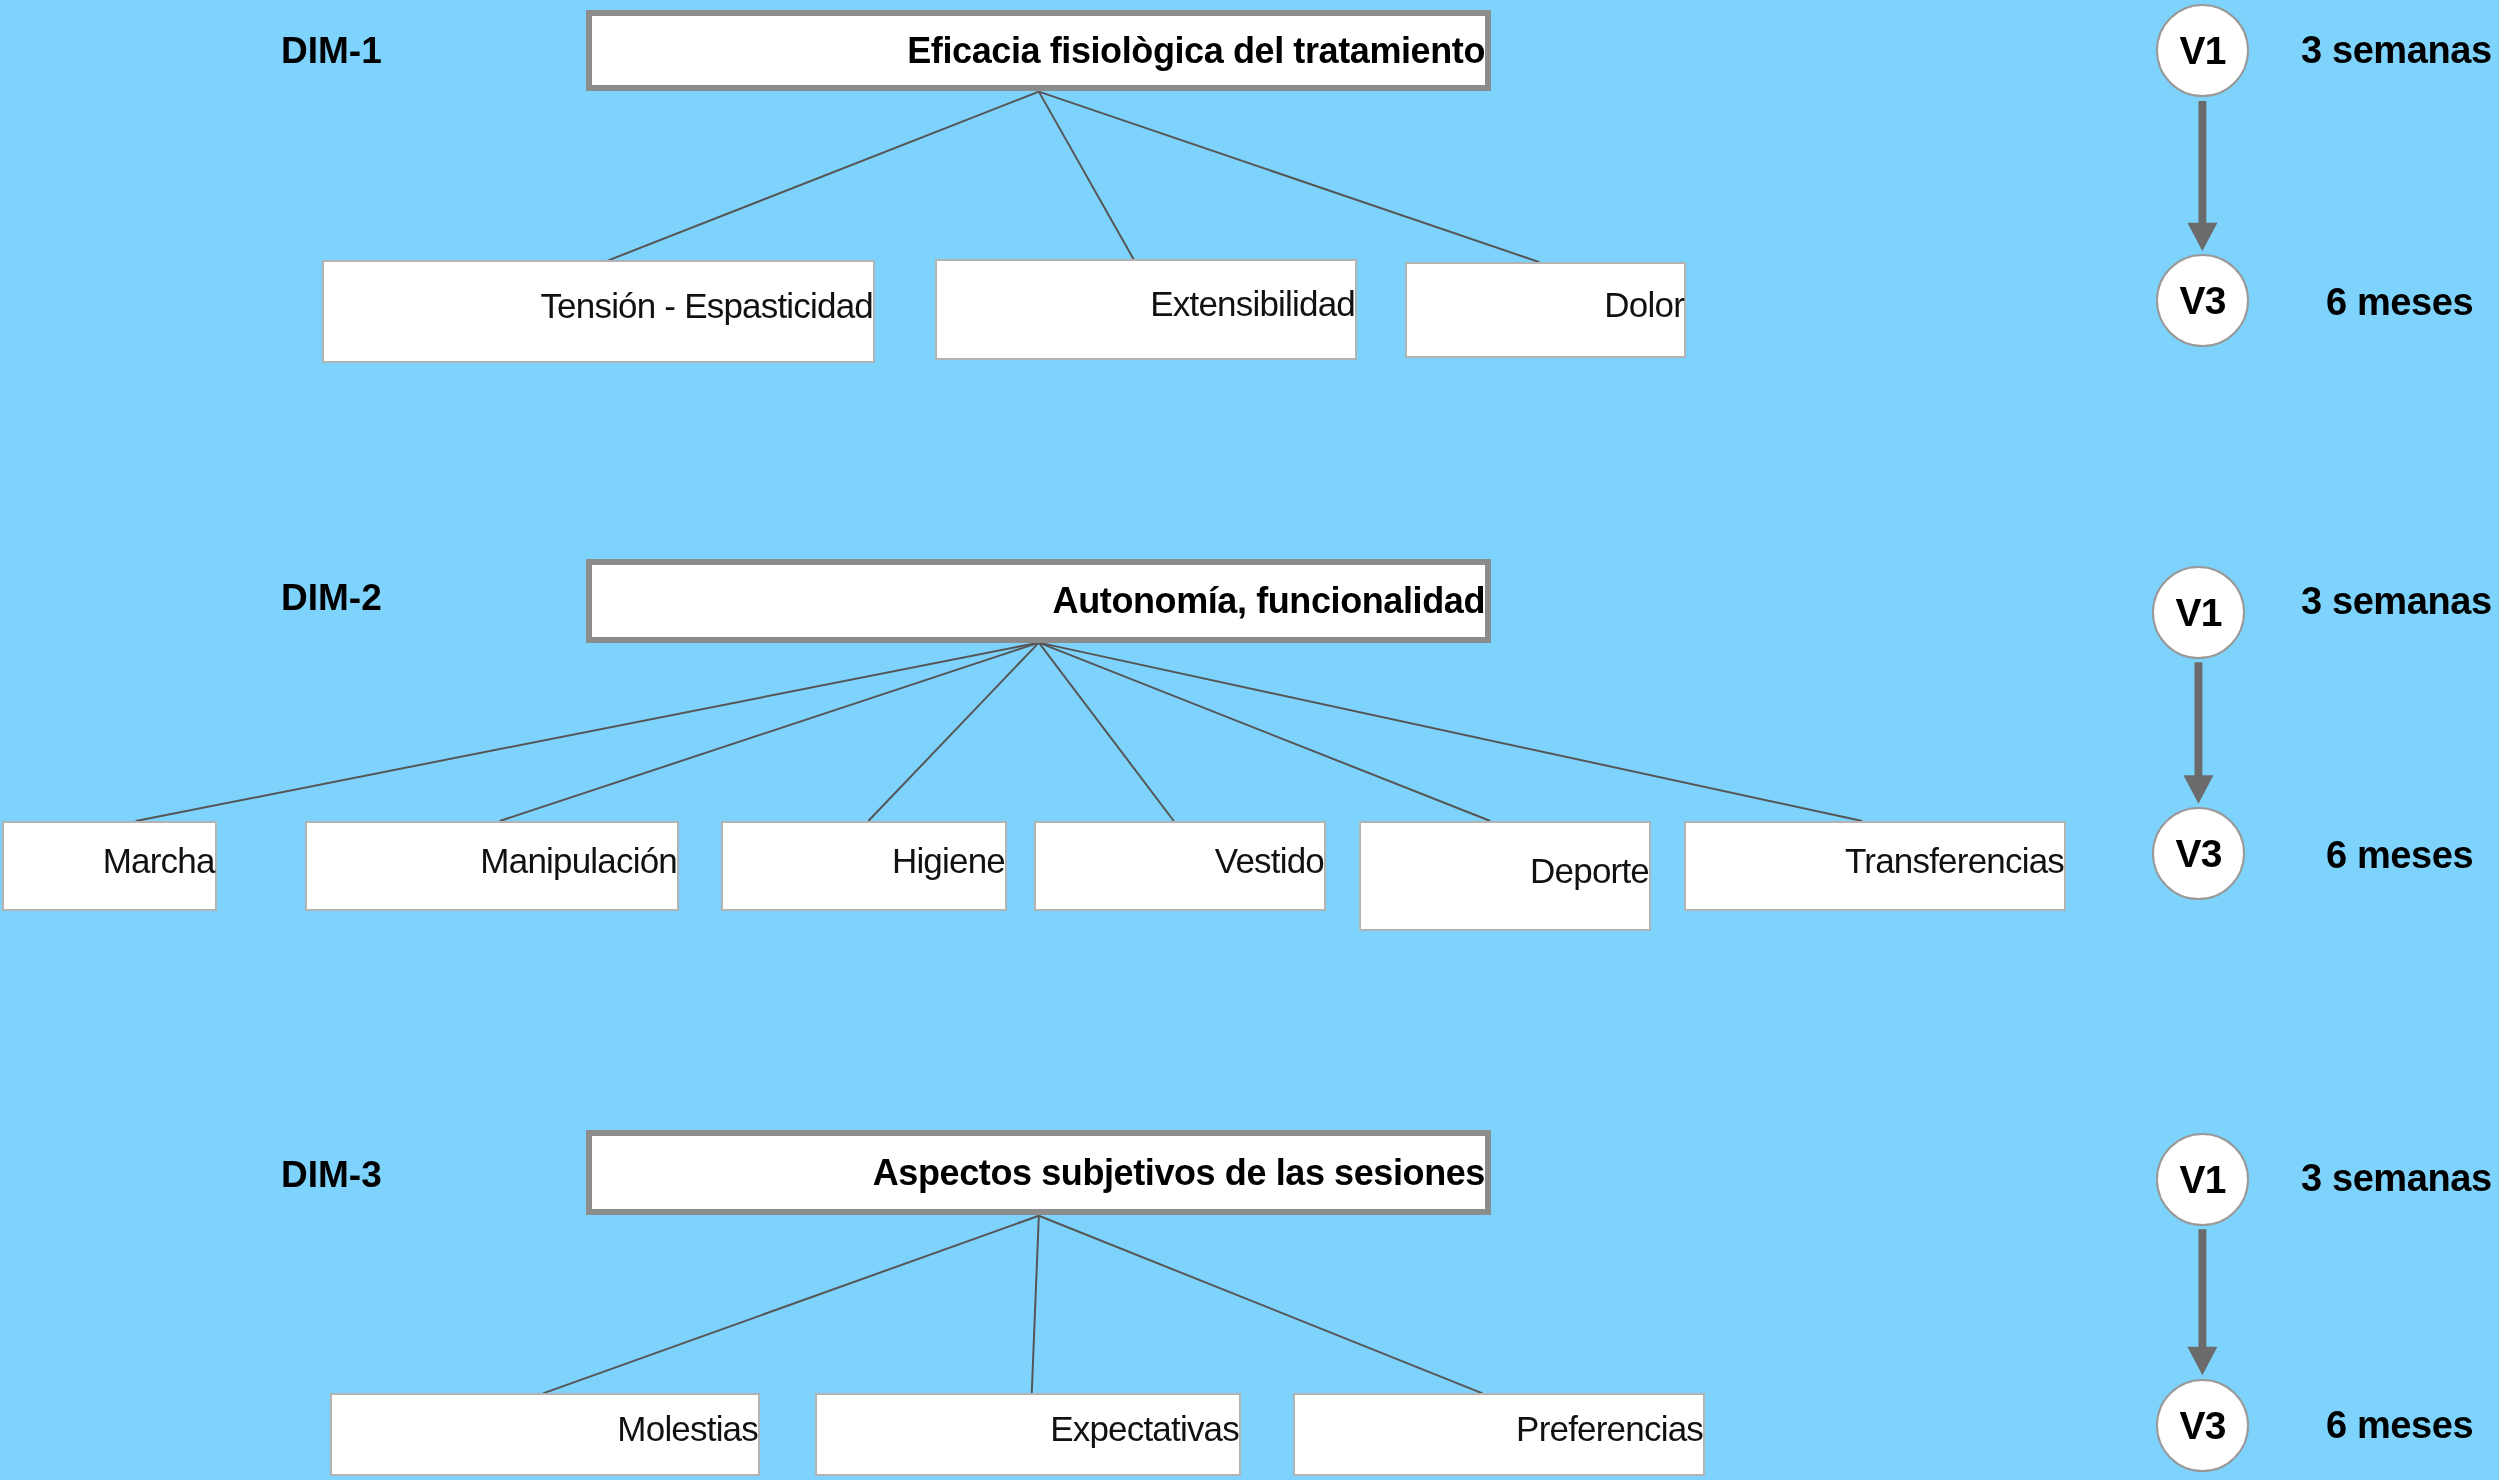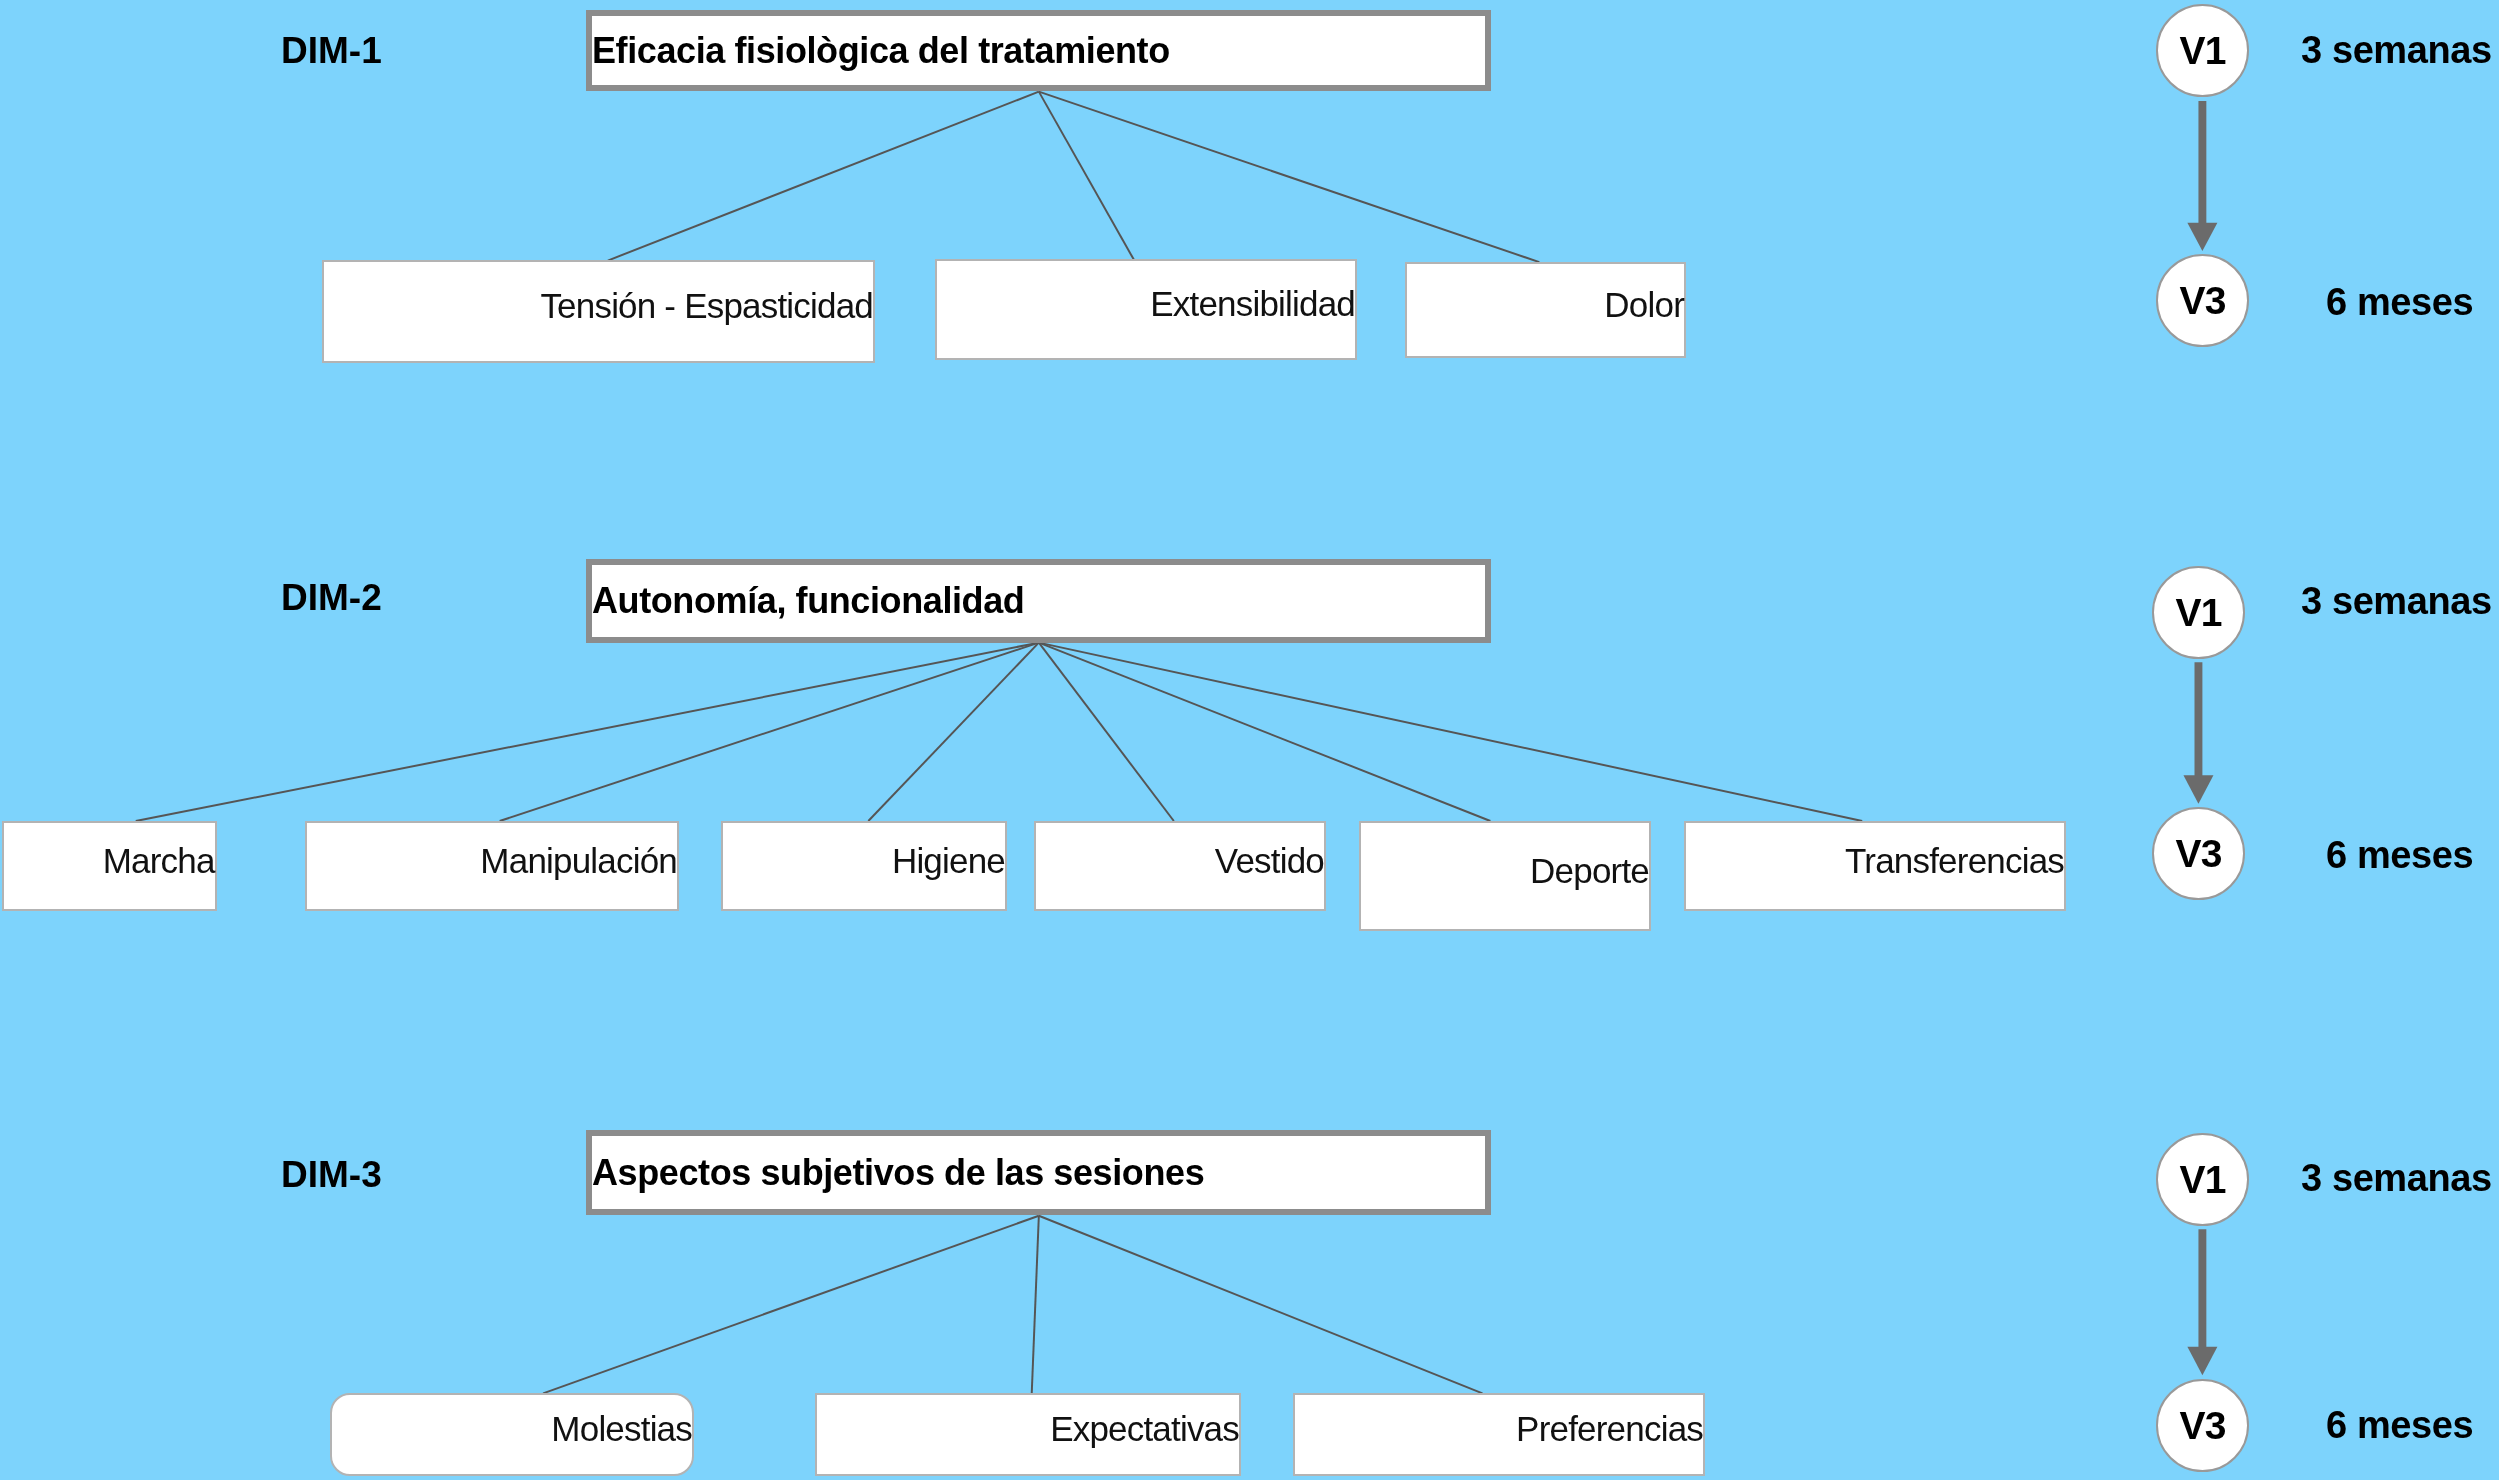--- a/index.html
+++ b/index.html
@@ -29,21 +29,21 @@
     line-height: 41px;
     white-space: nowrap;
   }
   .main-box {
     position: absolute;
     box-sizing: border-box;
     border: 6.3px solid #8c8c8c;
     background: #ffffff;
     display: flex;
     align-items: center;
-    justify-content: flex-start;
+    justify-content: flex-end;
   }
   .main-box .title-text {
     font-size: 36px;
     font-weight: bold;
     letter-spacing: -0.4px;
     white-space: nowrap;
   }
   .child-box {
     position: absolute;
     box-sizing: border-box;
@@ -189,21 +189,21 @@
     <span class="v-text">V3</span>
   </div>
   <div class="time-label" style="left:2326px; top:833px;">6 meses</div>
 
   <div class="dim-label" style="left:281px; top:1154px;">DIM-3</div>
 
   <div class="main-box" style="left:586px; top:1130px; width:905px; height:85px;">
     <span class="title-text">Aspectos subjetivos de las sesiones</span>
   </div>
 
-  <div class="child-box" style="left:330px; top:1393px; width:364px; height:83px;border-radius:20px;">
+  <div class="child-box" style="left:330px; top:1393px; width:430px; height:83px;">
     <span class="child-text">Molestias</span>
   </div>
   <div class="child-box" style="left:815px; top:1393px; width:426px; height:83px;">
     <span class="child-text">Expectativas</span>
   </div>
   <div class="child-box" style="left:1293px; top:1393px; width:412px; height:83px;">
     <span class="child-text">Preferencias</span>
   </div>
 
   <div class="vcircle" style="left:2156px; top:1133px;">

